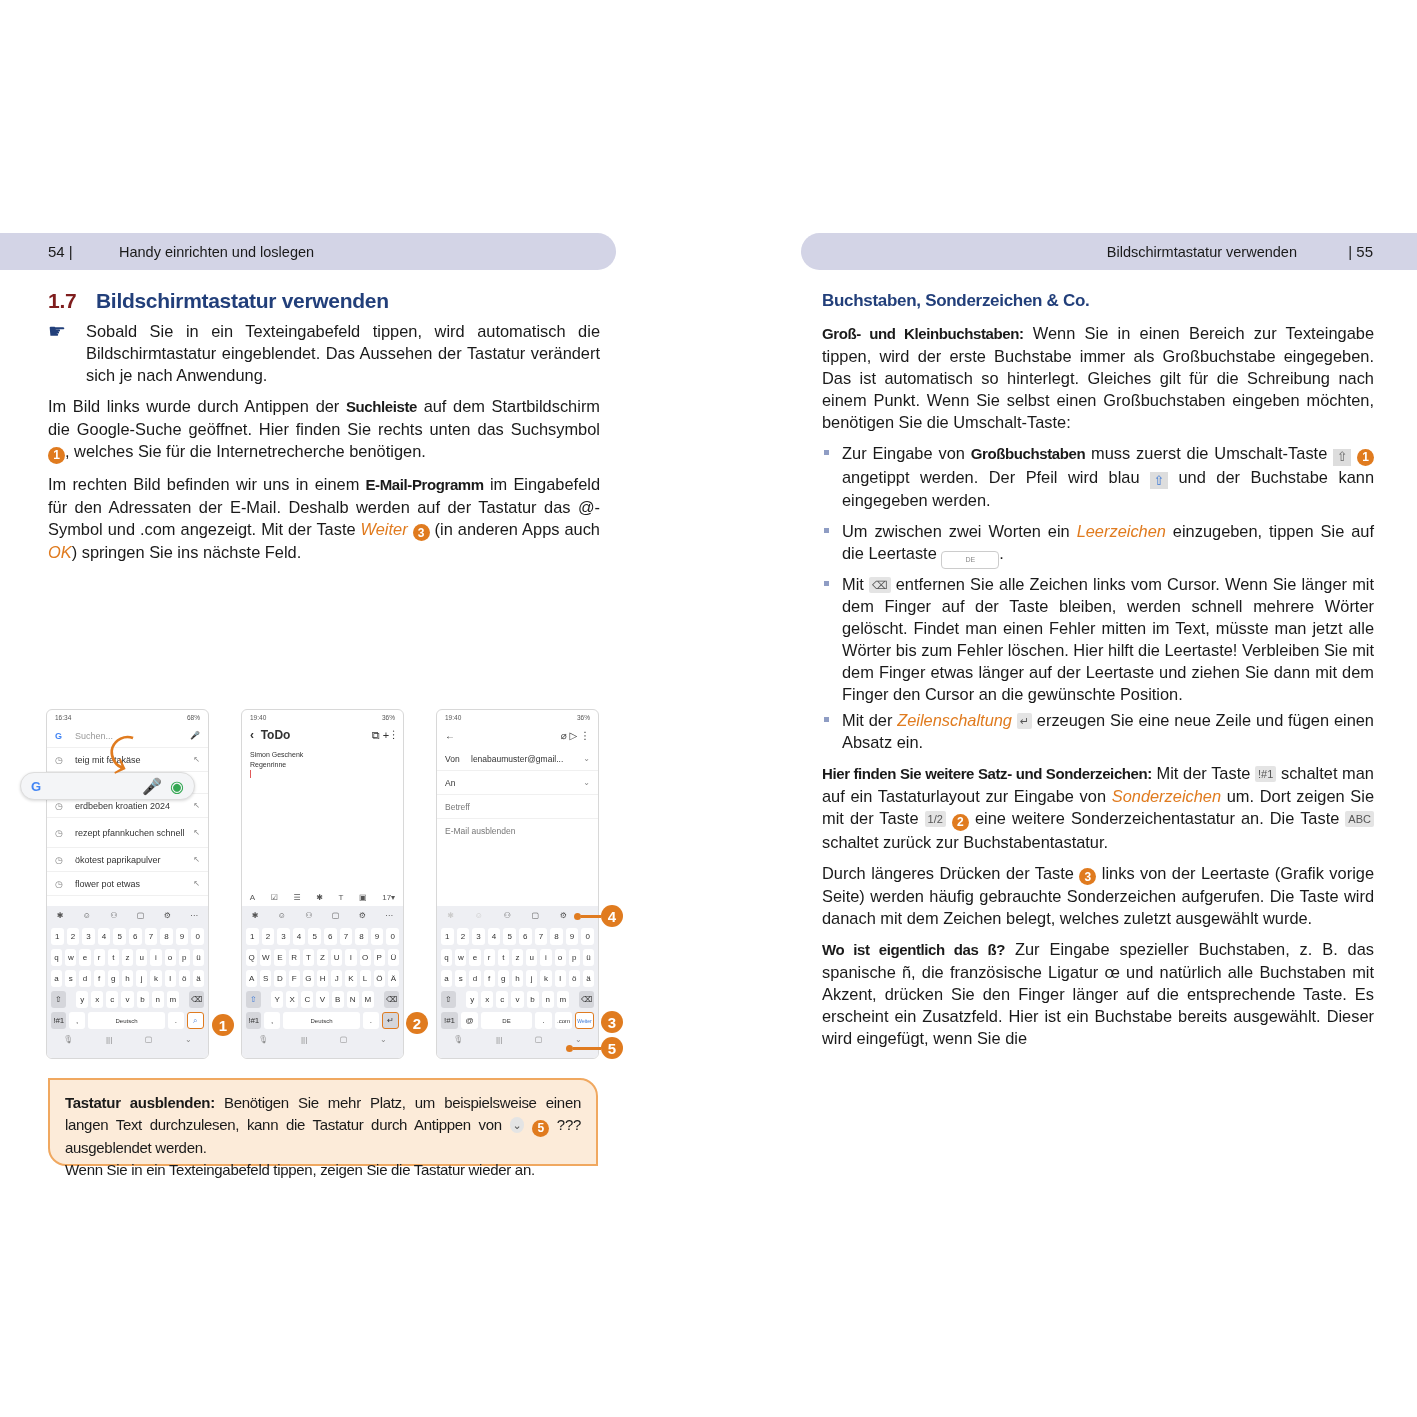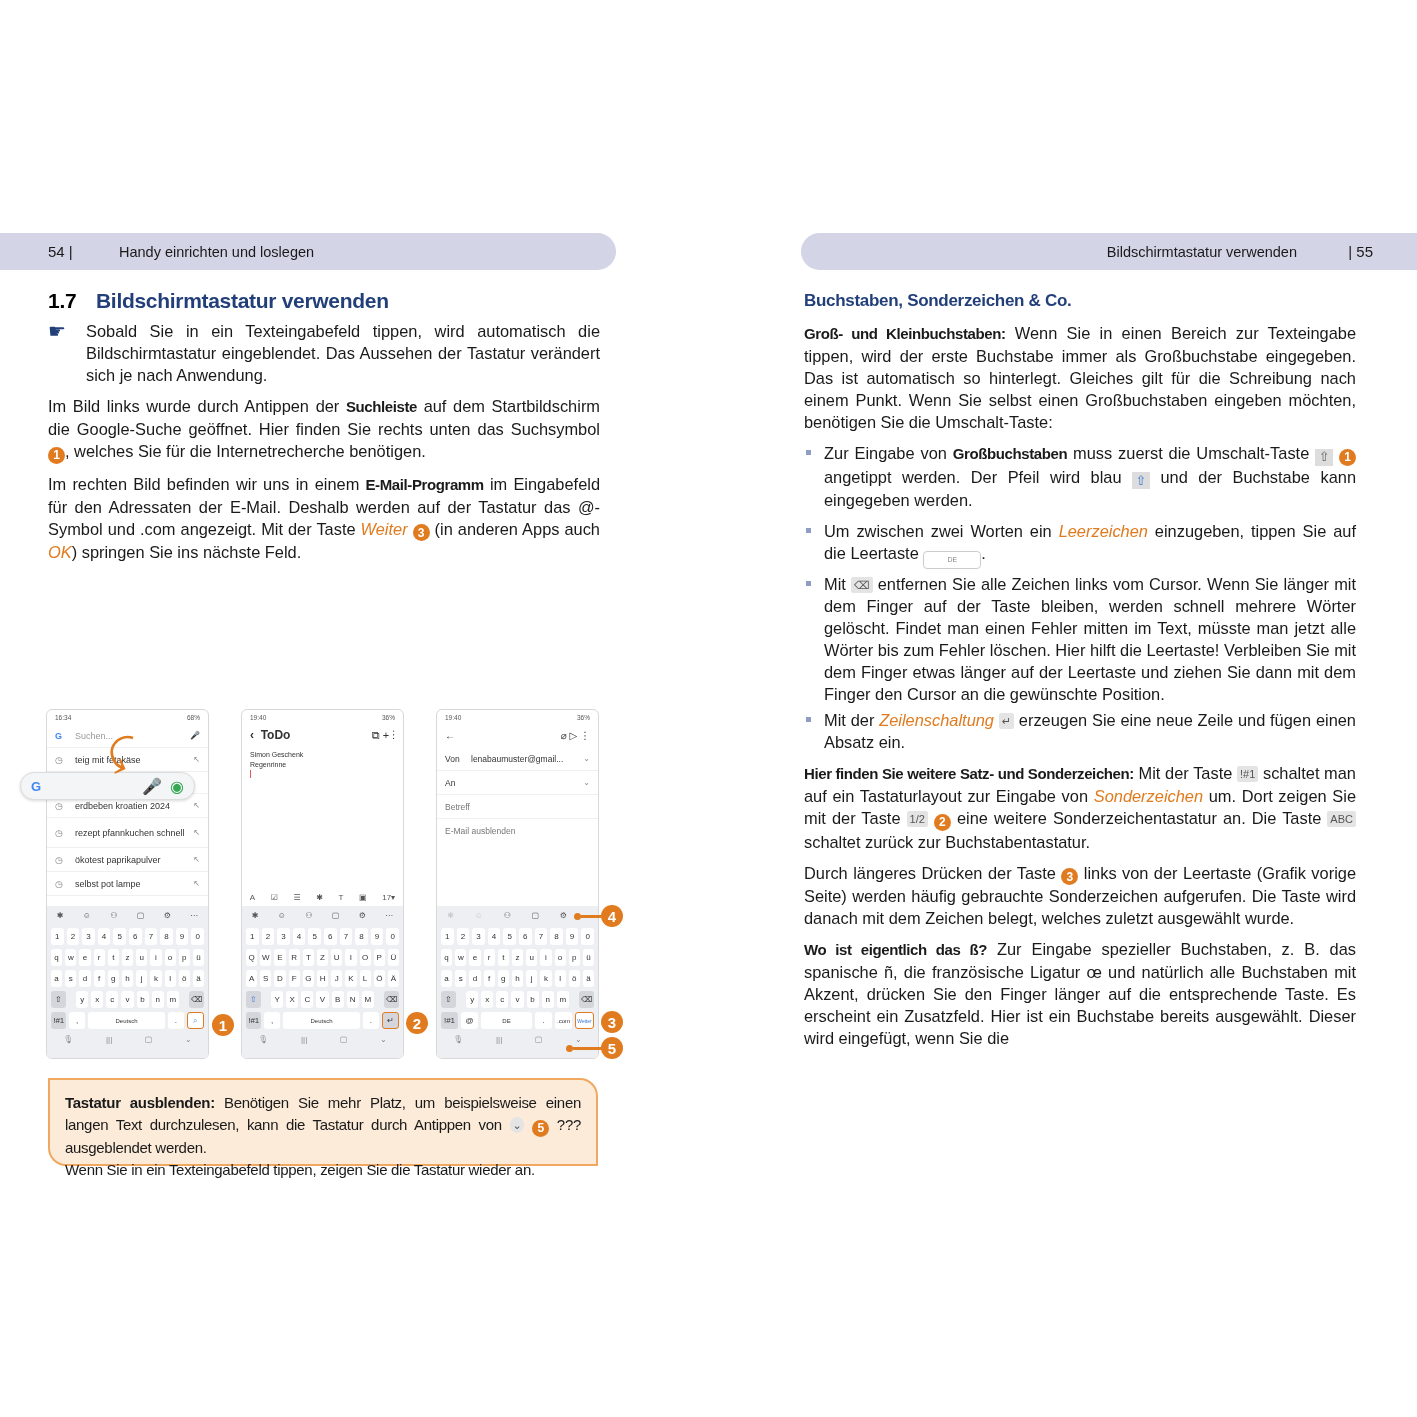--- a/index.html
+++ b/index.html
@@ -9,24 +9,24 @@
   .header-bar { position: absolute; top: 233px; height: 37px; background: #d3d4e6; display: flex; align-items: center; font-size: 14.5px; color: #1a1a1a; }
   .header-left { left: 0; width: 616px; border-radius: 0 19px 19px 0; text-align: right; }
   .header-right { left: 801px; width: 616px; border-radius: 19px 0 0 19px; justify-content: flex-end; }
   .pg-num-left { position: absolute; left: 48px; font-size: 15px; }
   .chap-left { position: absolute; left: 119px; }
   .chap-right { position: absolute; right: 120px; }
   .pg-num-right { position: absolute; right: 44px; font-size: 15px; }
 
   .page { position: absolute; top: 290px; width: 552px; font-size: 16.4px; line-height: 22px; }
   .page-left { left: 48px; }
-  .page-right { left: 804px; }
+  .page-right { left: 822px; }
 
   .section-title { display: flex; align-items: baseline; color: #223f7a; font-weight: bold; font-size: 21px; margin-bottom: 8px; letter-spacing: -0.3px; }
-  .section-num { color: #000000; width: 48px; }
+  .section-num { color: #7f1d1d; width: 48px; }
   .sub-title { color: #223f7a; font-weight: bold; font-size: 17px; margin-bottom: 10px; letter-spacing: -0.3px; }
 
   p.body { text-align: justify; margin-bottom: 9px; }
   .b { font-weight: bold; font-size: 15px; letter-spacing: -0.4px; }
   .o { color: #e07b1f; font-style: italic; }
 
   .hand-para { display: flex; margin-bottom: 9px; }
   .hand-icon { width: 38px; flex: none; color: #223f7a; font-size: 20px; line-height: 22px; }
   .hand-para p { text-align: justify; flex: 1; }
 
@@ -123,21 +123,21 @@
         <span class="t">rezept pfannkuchen schnell</span>
         <span class="ar">↖</span>
       </div>
     <div class="list-item">
         <span class="clk">◷</span>
         <span class="t">ökotest paprikapulver</span>
         <span class="ar">↖</span>
       </div>
     <div class="list-item">
         <span class="clk">◷</span>
-        <span class="t">selbst pot lampe</span>
+        <span class="t">flower pot etwas</span>
         <span class="ar">↖</span>
       </div>
     <div class="kb">
       <div class="kb-toolbar">
           <span>✱</span>
           <span>☺</span>
           <span>⚇</span>
           <span>▢</span>
           <span>⚙</span>
           <span>⋯</span>

